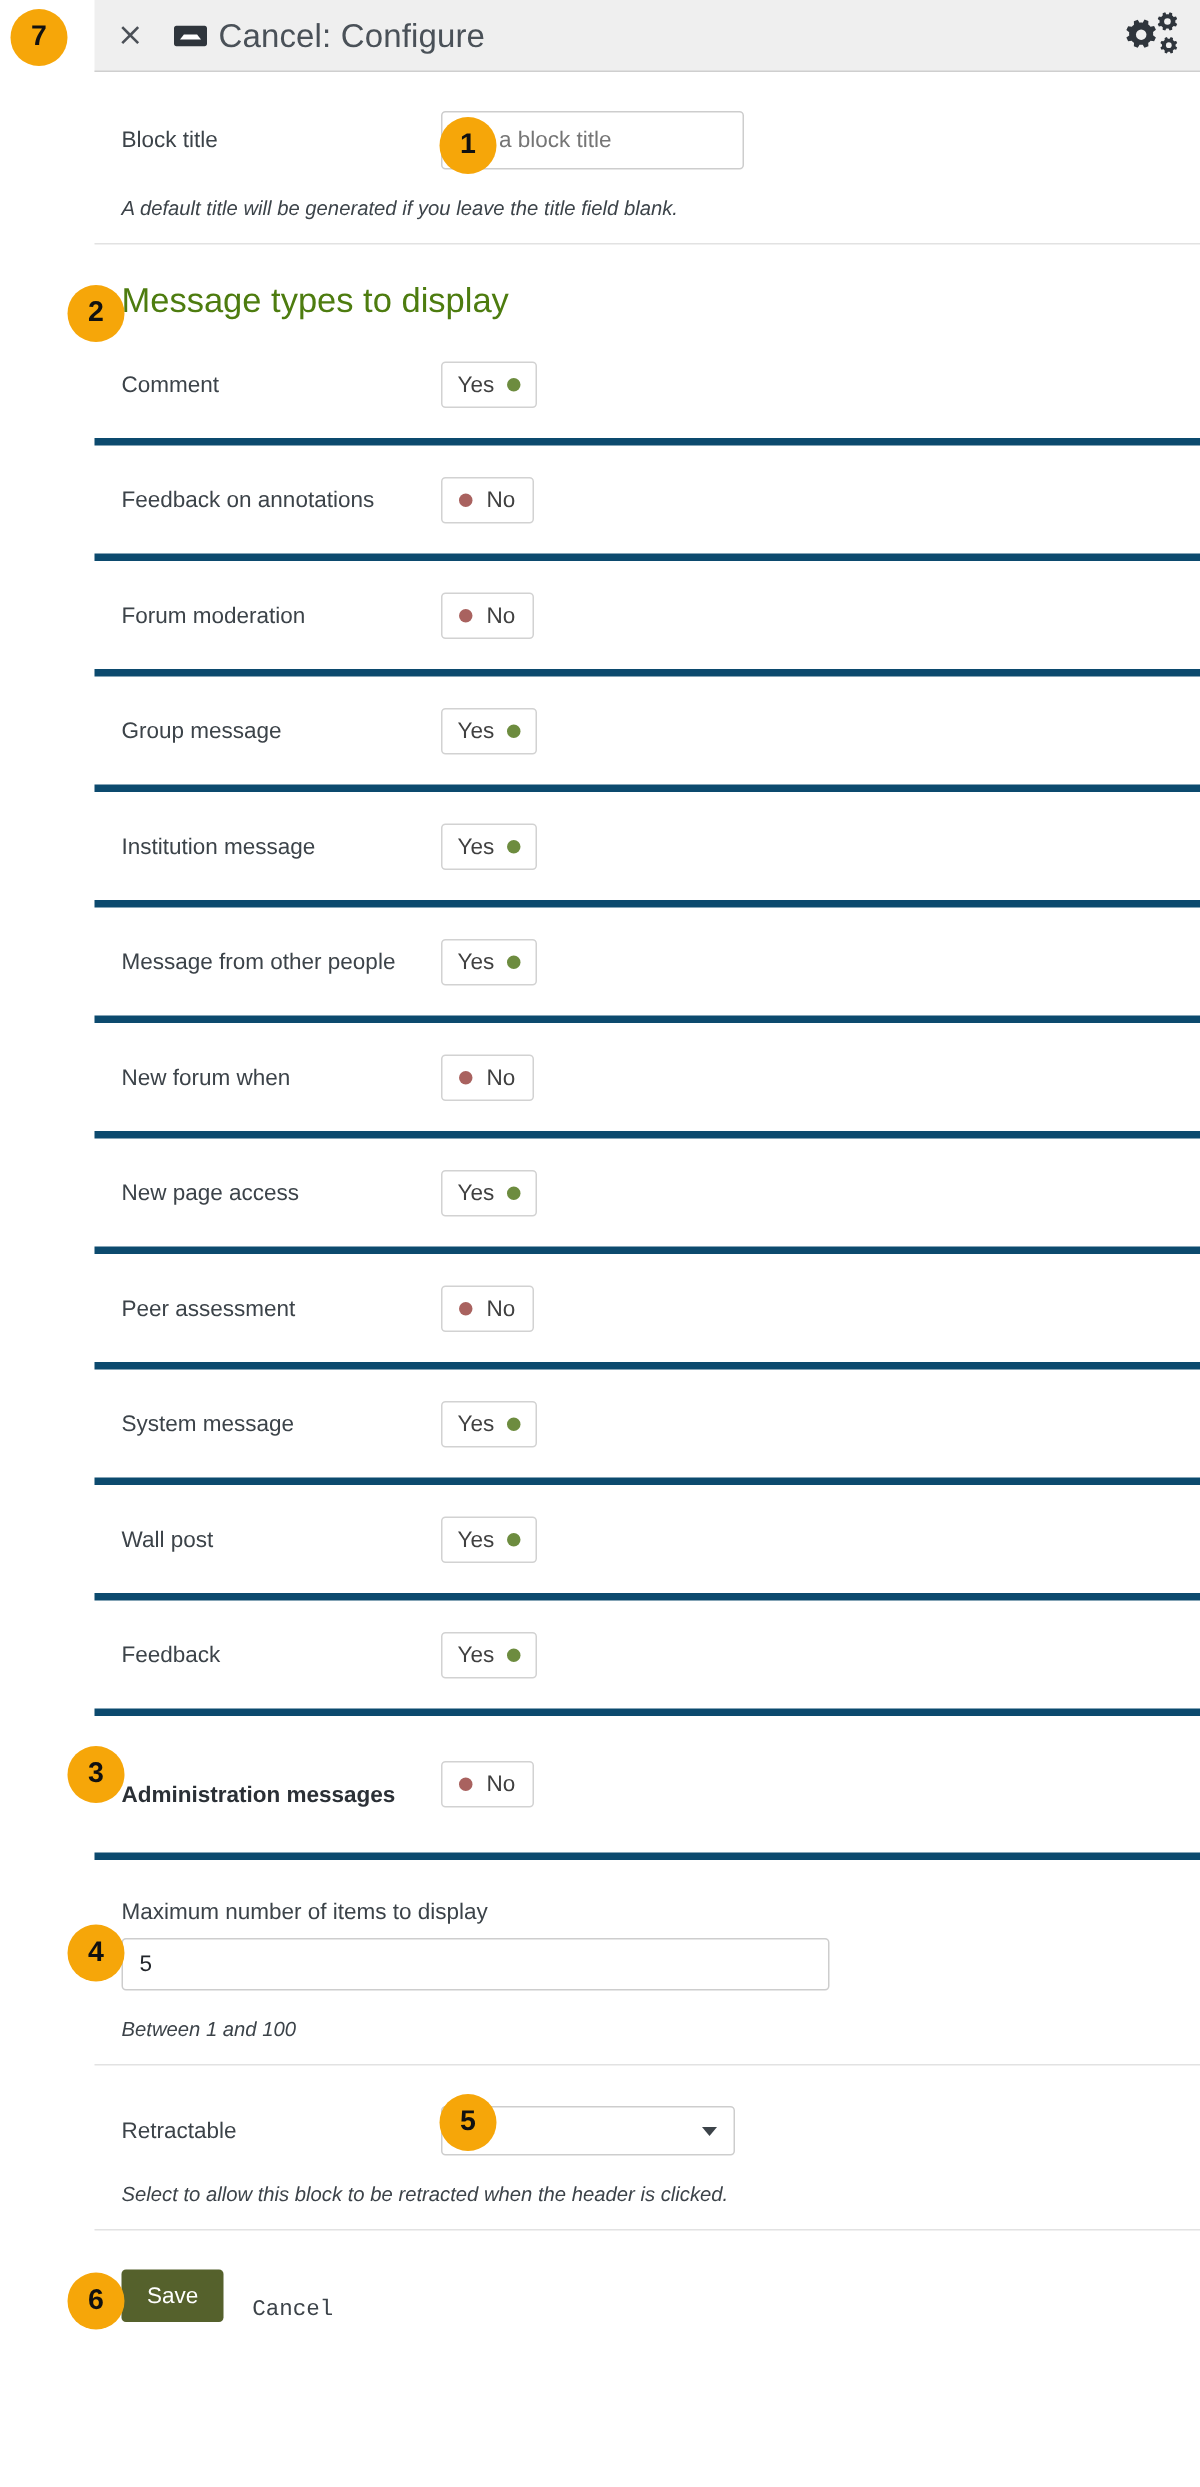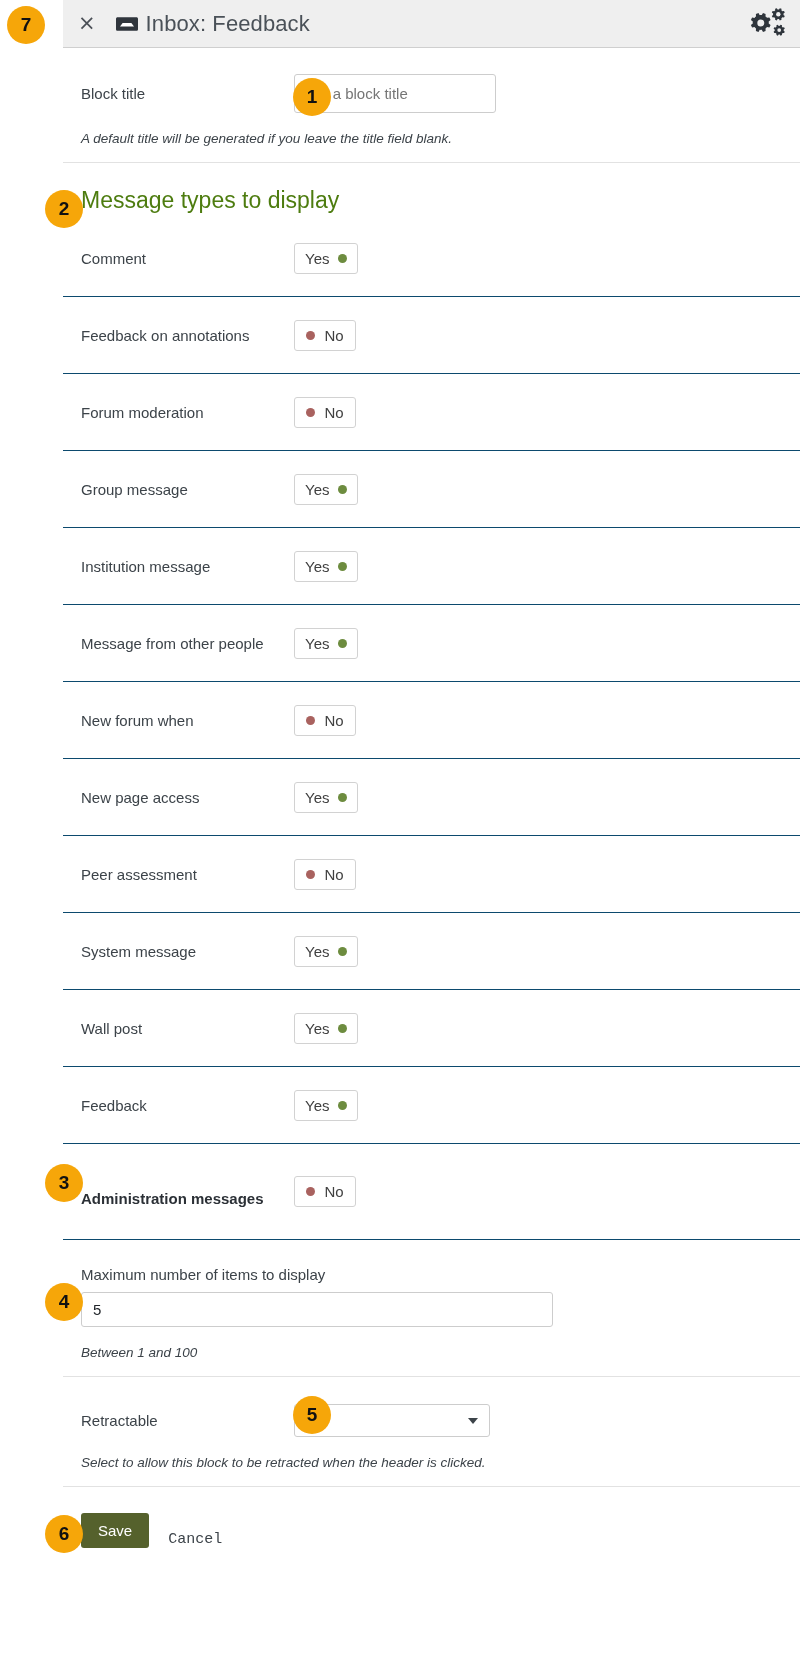--- a/index.html
+++ b/index.html
@@ -61,21 +61,21 @@
   
   .section-row{ padding:24px 18px 6px 18px; }
   .section-title{
     font-size:23px; color:#4d7c0f; font-weight:400;
   }
 
   
   .toggle-row{
     display:flex; align-items:center;
     height:77px;
-    border-bottom:1px solid #0c4a6e;
+    border-bottom:5px solid #0c4a6e;
     padding:0 18px;
   }
   .toggle{
     display:inline-flex; align-items:center; justify-content:center;
     min-width:62px; height:31px;
     border:1px solid #d2d2d2; border-radius:3px;
     background:#fff;
     font-size:15px; color:#404040;
     padding:0 10px; gap:9px;
     cursor:pointer;
@@ -149,21 +149,21 @@
   <div class="modal-header">
     <span class="close-x">×</span>
 
     <span class="title-wrap">
       <span class="inbox-icon">
         <svg viewBox="0 0 22 20" width="22" height="20" aria-hidden="true">
           <path fill="#2f353c" d="M1.6 3.2h18.8c.9 0 1.6.7 1.6 1.6v10.4c0 .9-.7 1.6-1.6 1.6H1.6C.7 16.8 0 16.1 0 15.2V4.8c0-.9.7-1.6 1.6-1.6z"></path>
           <path fill="#ffffff" d="M6.6 9.0h8.8l2.6 3.4H4.0z"></path>
         </svg>
       </span>
-      <span class="modal-title">Inbox: Feedback</span>
+      <span class="modal-title">Cancel: Configure</span>
     </span>
 
     <span class="gear-cluster">
       <svg viewBox="0 0 40 34" width="40" height="34" aria-hidden="true">
         <g fill="#2f353c">
           <path d="M13.7 8.2l-1.2-2.1-2.6 1 .1 2.4c-.6.4-1.1.8-1.5 1.4l-2.4-.4-1.2 2.5 1.9 1.5c-.1.7-.1 1.4 0 2.1L4.9 18l1.2 2.5 2.4-.4c.4.6.9 1 1.5 1.4l-.1 2.4 2.6 1 1.2-2.1c.7.1 1.4.1 2.1 0l1.2 2.1 2.6-1-.1-2.4c.6-.4 1.1-.8 1.5-1.4l2.4.4 1.2-2.5-1.9-1.5c.1-.7.1-1.4 0-2.1l1.9-1.5-1.2-2.5-2.4.4c-.4-.6-.9-1-1.5-1.4l.1-2.4-2.6-1-1.2 2.1c-.7-.1-1.4-.1-2.1 0z"></path>
           <circle cx="14.8" cy="16.1" r="3.5" fill="#efefef"></circle>
           <path d="M31.6 2.6l-.8-1.4-1.7.6.1 1.6c-.4.2-.7.5-1 .9l-1.6-.3-.8 1.6 1.3 1c-.1.5-.1.9 0 1.4l-1.3 1 .8 1.6 1.6-.3c.3.4.6.7 1 .9l-.1 1.6 1.7.6.8-1.4c.5.1.9.1 1.4 0l.8 1.4 1.7-.6-.1-1.6c.4-.2.7-.5 1-.9l1.6.3.8-1.6-1.3-1c.1-.5.1-.9 0-1.4l1.3-1-.8-1.6-1.6.3c-.3-.4-.6-.7-1-.9l.1-1.6-1.7-.6-.8 1.4c-.5-.1-.9-.1-1.4 0z"></path>
           <circle cx="32.3" cy="7.3" r="2.2" fill="#efefef"></circle>
           <path d="M32.6 18.9l-.7-1.2-1.5.6.1 1.4c-.3.2-.6.5-.8.8l-1.4-.2-.7 1.4 1.1.9c0 .4 0 .8 0 1.2l-1.1.9.7 1.4 1.4-.2c.2.3.5.6.8.8l-.1 1.4 1.5.6.7-1.2c.4.1.8.1 1.2 0l.7 1.2 1.5-.6-.1-1.4c.3-.2.6-.5.8-.8l1.4.2.7-1.4-1.1-.9c0-.4 0-.8 0-1.2l1.1-.9-.7-1.4-1.4.2c-.2-.3-.5-.6-.8-.8l.1-1.4-1.5-.6-.7 1.2c-.4-.1-.8-.1-1.2 0z"></path>

